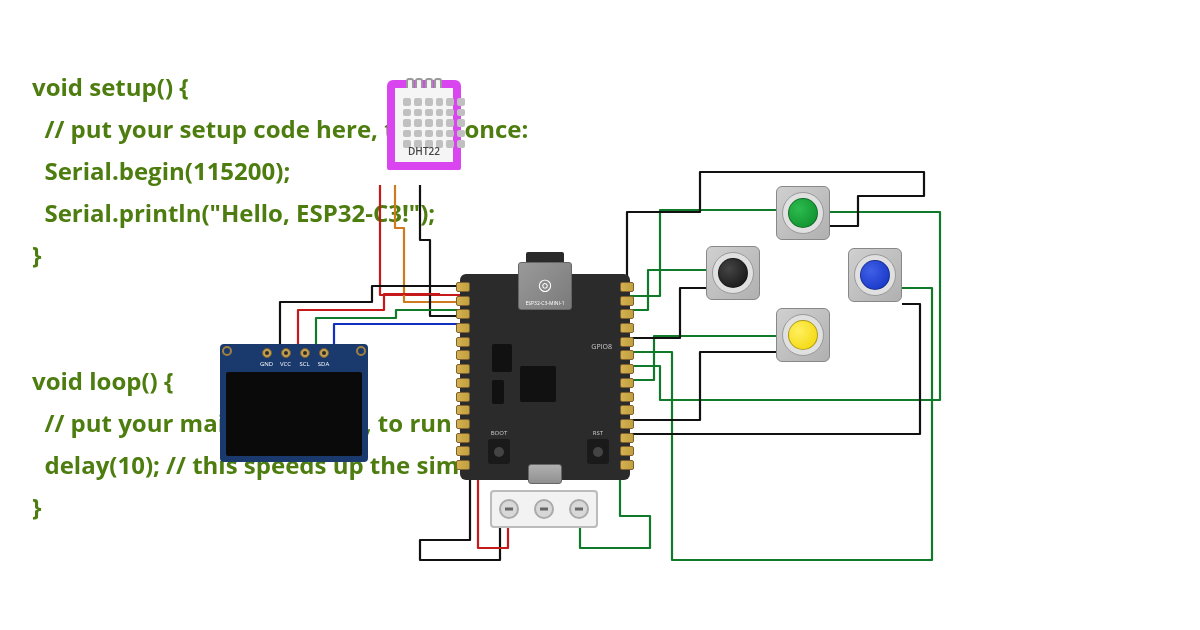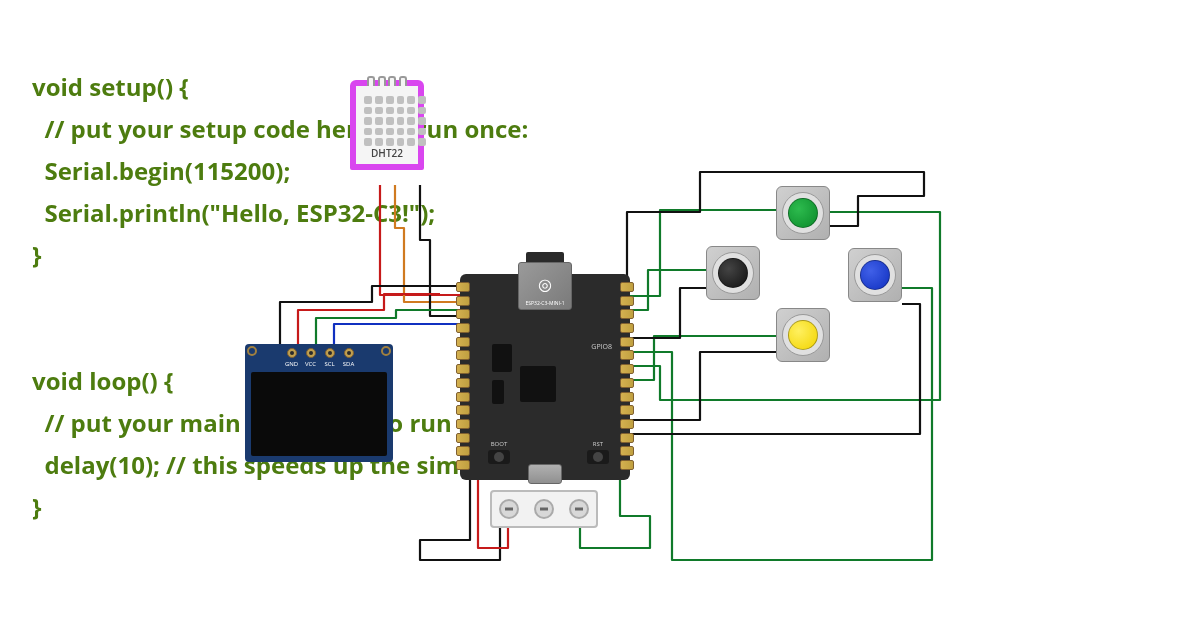--- a/index.html
+++ b/index.html
@@ -26,23 +26,24 @@
     position: absolute;
     left: 350px;
     top: 80px;
     width: 78px;
     height: 105px;
   }
   .dht22-body {
     width: 74px;
     height: 90px;
     background: #f5f5f5;
-    border: 6px solid #d946ef;
+    border: 8px solid #d946ef;
     border-radius: 6px 6px 2px 2px;
     position: relative;
+    margin-left: 37px;
   }
   .dht22-grille {
     position: absolute;
     top: 10px;
     left: 8px;
     width: 62px;
     height: 50px;
     display: grid;
     grid-template-columns: repeat(6, 1fr);
     grid-template-rows: repeat(5, 1fr);
@@ -75,21 +76,21 @@
     width: 8px;
     height: 10px;
     background: #f5f5f5;
     border: 2px solid #999;
     border-bottom: none;
     border-radius: 3px 3px 0 0;
   }
   
   .oled {
     position: absolute;
-    left: 245px;
+    left: 220px;
     top: 344px;
     width: 148px;
     height: 118px;
     background: #1a3a6e;
     border-radius: 4px;
   }
   .oled-screen {
     position: absolute;
     top: 28px;
     left: 6px;
@@ -215,21 +216,21 @@
     left: 68px;
     width: 34px;
     height: 20px;
     background: linear-gradient(180deg, #b0b0b0, #909090);
     border-radius: 3px;
     border: 1px solid #666;
   }
   .esp32-btn {
     position: absolute;
     width: 22px;
-    height: 14px;
+    height: 25px;
     background: #1a1a1a;
     border-radius: 3px;
     display: flex;
     align-items: center;
     justify-content: center;
   }
   .esp32-btn::after {
     content: '';
     width: 10px;
     height: 10px;

